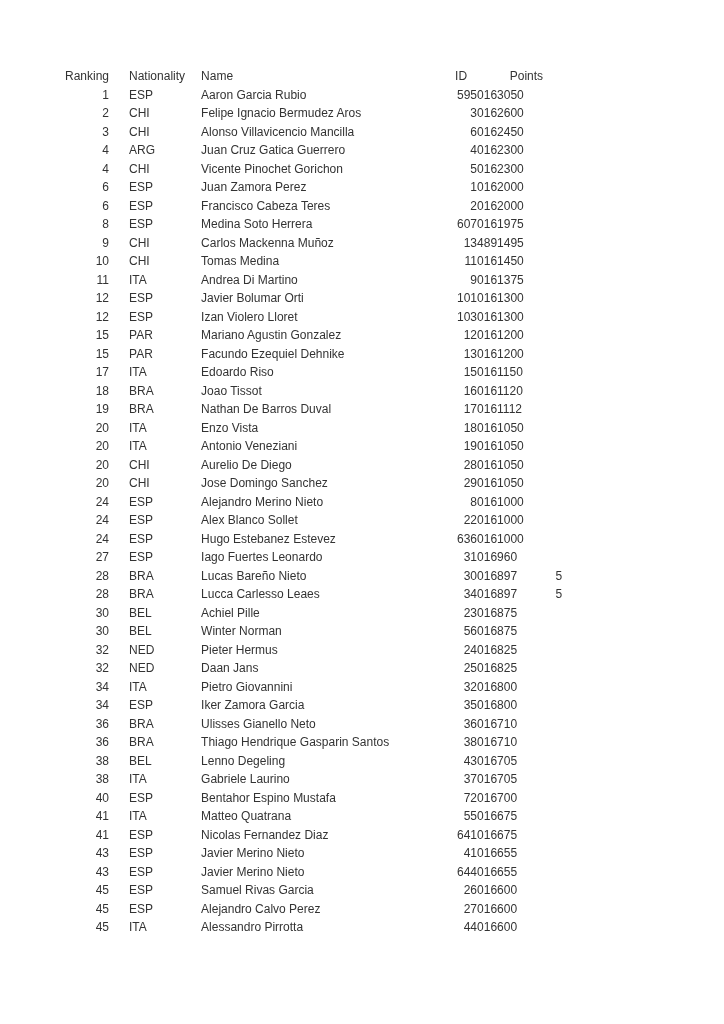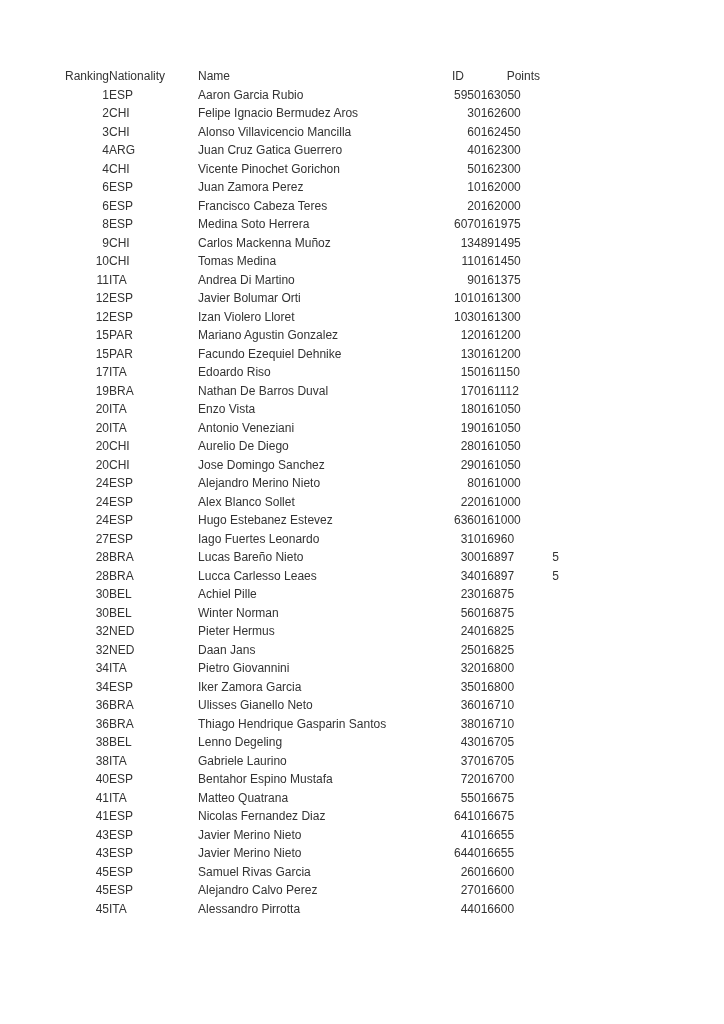--- a/index.html
+++ b/index.html
@@ -33,21 +33,21 @@
   th, td {
     padding: 0;
     height: 18.5px;
     line-height: 18.5px;
     font-weight: 400;
     white-space: nowrap;
     overflow: visible;
   }
   td.col-rank { text-align: right; }
   th.col-rank { text-align: left; }
-  td.col-nat, th.col-nat   { text-align: left; padding-left: 0; }
+  td.col-nat, th.col-nat   { text-align: left; padding-left: 20px; }
   td.col-name, th.col-name { text-align: left; padding-left: 16px; }
   td.col-id { text-align: right; }
   th.col-id { text-align: left; padding-left: 8px; }
   td.col-points { }
   th.col-points { text-align: right; padding-left: 7px; }
   td.col-extra, th.col-extra { text-align: right; padding-right: 1px; }
 </style>
 </head>
 <body>
 
@@ -194,20 +194,28 @@
   </tr>
         <tr>
     <td class="col-rank">17</td>
     <td class="col-nat">ITA</td>
     <td class="col-name">Edoardo Riso</td>
     <td class="col-id">15016</td>
     <td class="col-points">1150</td>
     <td class="col-extra"></td>
   </tr>
         <tr>
+    <td class="col-rank">18</td>
+    <td class="col-nat">BRA</td>
+    <td class="col-name">Joao Tissot</td>
+    <td class="col-id">16016</td>
+    <td class="col-points">1120</td>
+    <td class="col-extra"></td>
+  </tr>
+        <tr>
     <td class="col-rank">19</td>
     <td class="col-nat">BRA</td>
     <td class="col-name">Nathan De Barros Duval</td>
     <td class="col-id">17016</td>
     <td class="col-points">1112</td>
     <td class="col-extra"></td>
   </tr>
         <tr>
     <td class="col-rank">20</td>
     <td class="col-nat">ITA</td>

